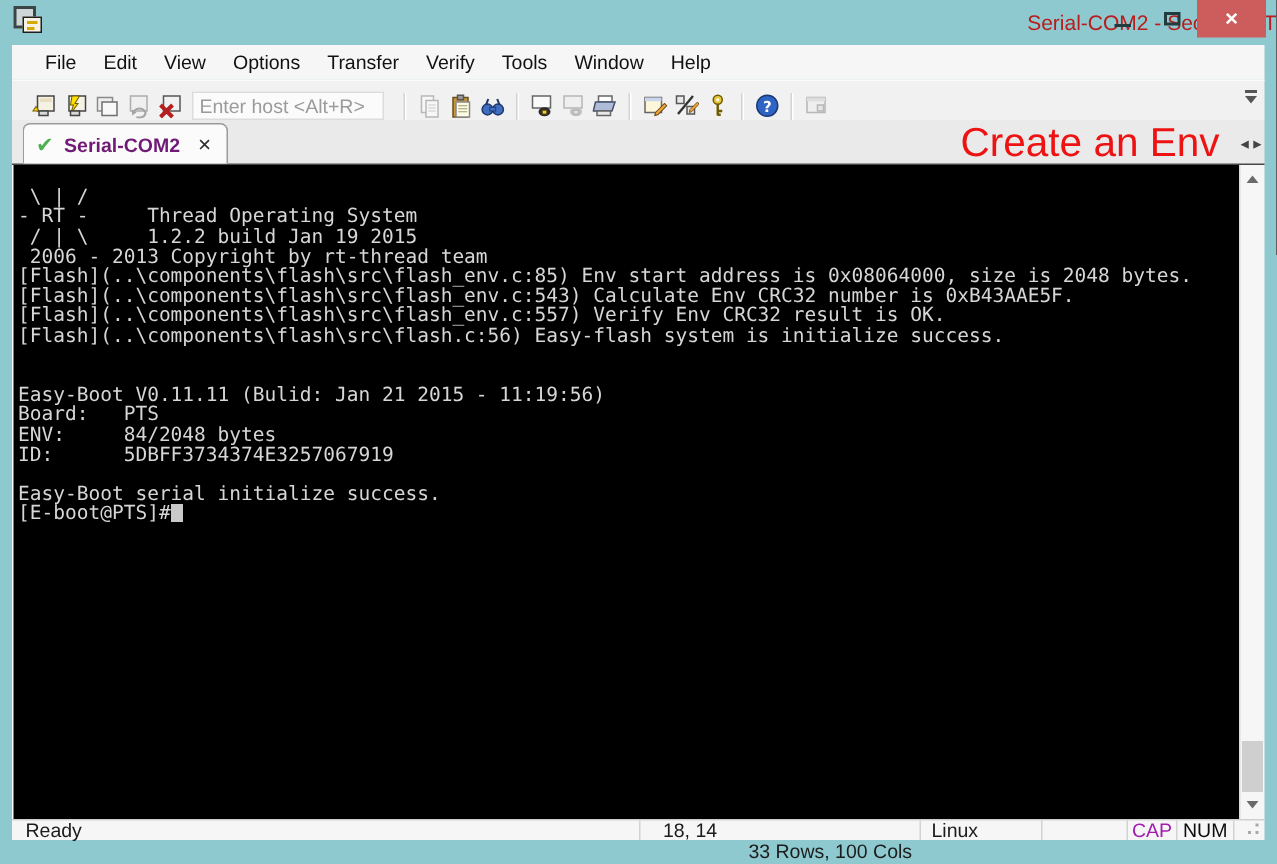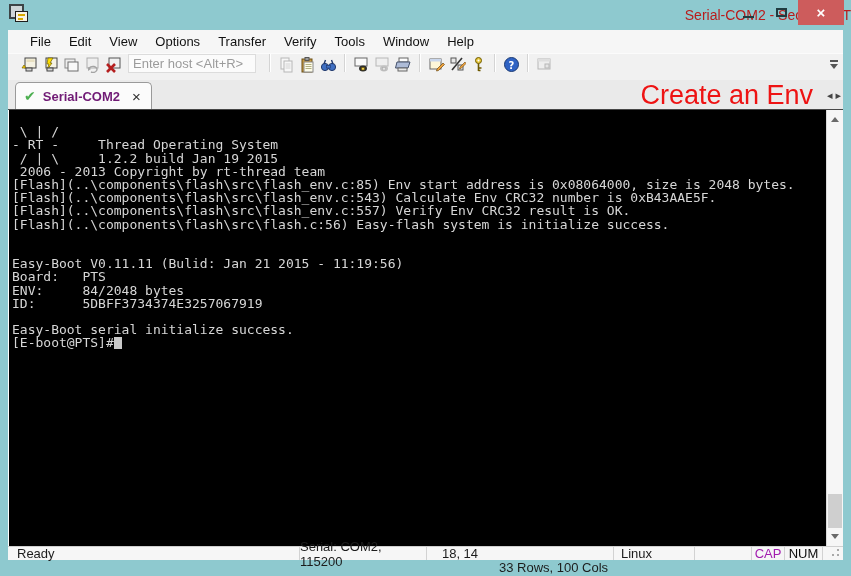--- a/index.html
+++ b/index.html
@@ -20,21 +20,21 @@
   .title { position:absolute; left:0; right:0; text-align:right; font-size:14px; color:#b91c1c; }
   .winbtns { position:absolute; right:7px; top:0; display:flex; height:25px; z-index:2; }
   .wbtn { width:33px; height:25px; display:flex; align-items:center; justify-content:center; }
   .glyph-min { width:11px; height:2px; background:#203c40; margin-top:8px; }
   .glyph-max { width:11px; height:9px; border:2px solid #203c40; background:transparent; }
   .btn-close { width:46px; background:#cd5c5c; color:#fff; font-size:15px; font-weight:bold; }
   
   .menubar { height:23px; margin:0 8px; background:#f6f6f6; display:flex; align-items:center; padding-left:13px; font-size:13px; }
   .menu-item { padding:3px 9px; color:#111; }
   
-  .toolbar { height:27px; margin:0 8px; background:#f1f1f1; display:flex; align-items:flex-start; padding-left:11px; position:relative; border-top:1px solid #fbfbfb; }
+  .toolbar { height:27px; margin:0 8px; background:#f1f1f1; display:flex; align-items:flex-end; padding-left:11px; position:relative; border-top:1px solid #fbfbfb; }
   .ticon { width:20px; height:20px; display:flex; align-items:center; justify-content:center; margin-right:1px; }
   .ticon svg { display:block; }
   .dis { filter:grayscale(1); opacity:.55; }
   .tsep { width:2px; height:18px; border-left:1px solid #d4d4d4; border-right:1px solid #ffffff; margin:0 5px; }
   .host-input { width:128px; height:19px; font-family:"Liberation Sans",sans-serif; font-size:13px; color:#444;
     border:1px solid #dcdcdc; background:#fbfbfb; padding:0 4px; margin:0 8px 0 4px; }
   .host-input::placeholder { color:#9b9b9b; opacity:1; }
   .tb-overflow { position:absolute; right:3px; top:6px; width:12px; display:flex; flex-direction:column; align-items:center; }
   .tb-overflow .line { width:8px; height:2px; background:#555; margin-bottom:2px; }
   .tb-overflow .tri { width:0; height:0; border-left:4px solid transparent; border-right:4px solid transparent; border-top:5px solid #555; }
@@ -274,21 +274,20 @@
         </div>
       <div class="sb-thumb"></div>
       <div class="sb-btn sb-down">
           <div class="tri-down"></div>
         </div>
     </div>
   </div>
 
   <div class="statusbar">
     <div class="seg seg-ready">Ready</div>
-    <div class="seg seg-serial">Serial: COM2, 115200</div>
     <div class="seg seg-pos">18, 14</div>
     <div class="seg seg-size">33 Rows, 100 Cols</div>
     <div class="seg seg-emu">Linux</div>
     <div class="seg seg-empty"></div>
     <div class="seg seg-cap">CAP</div>
     <div class="seg seg-num">NUM</div>
     <div class="seg-grip">
       <span class="grip-dot" style="right:4px;bottom:4px;"></span>
       <span class="grip-dot" style="right:4px;bottom:9px;"></span>
       <span class="grip-dot" style="right:9px;bottom:4px;"></span>

